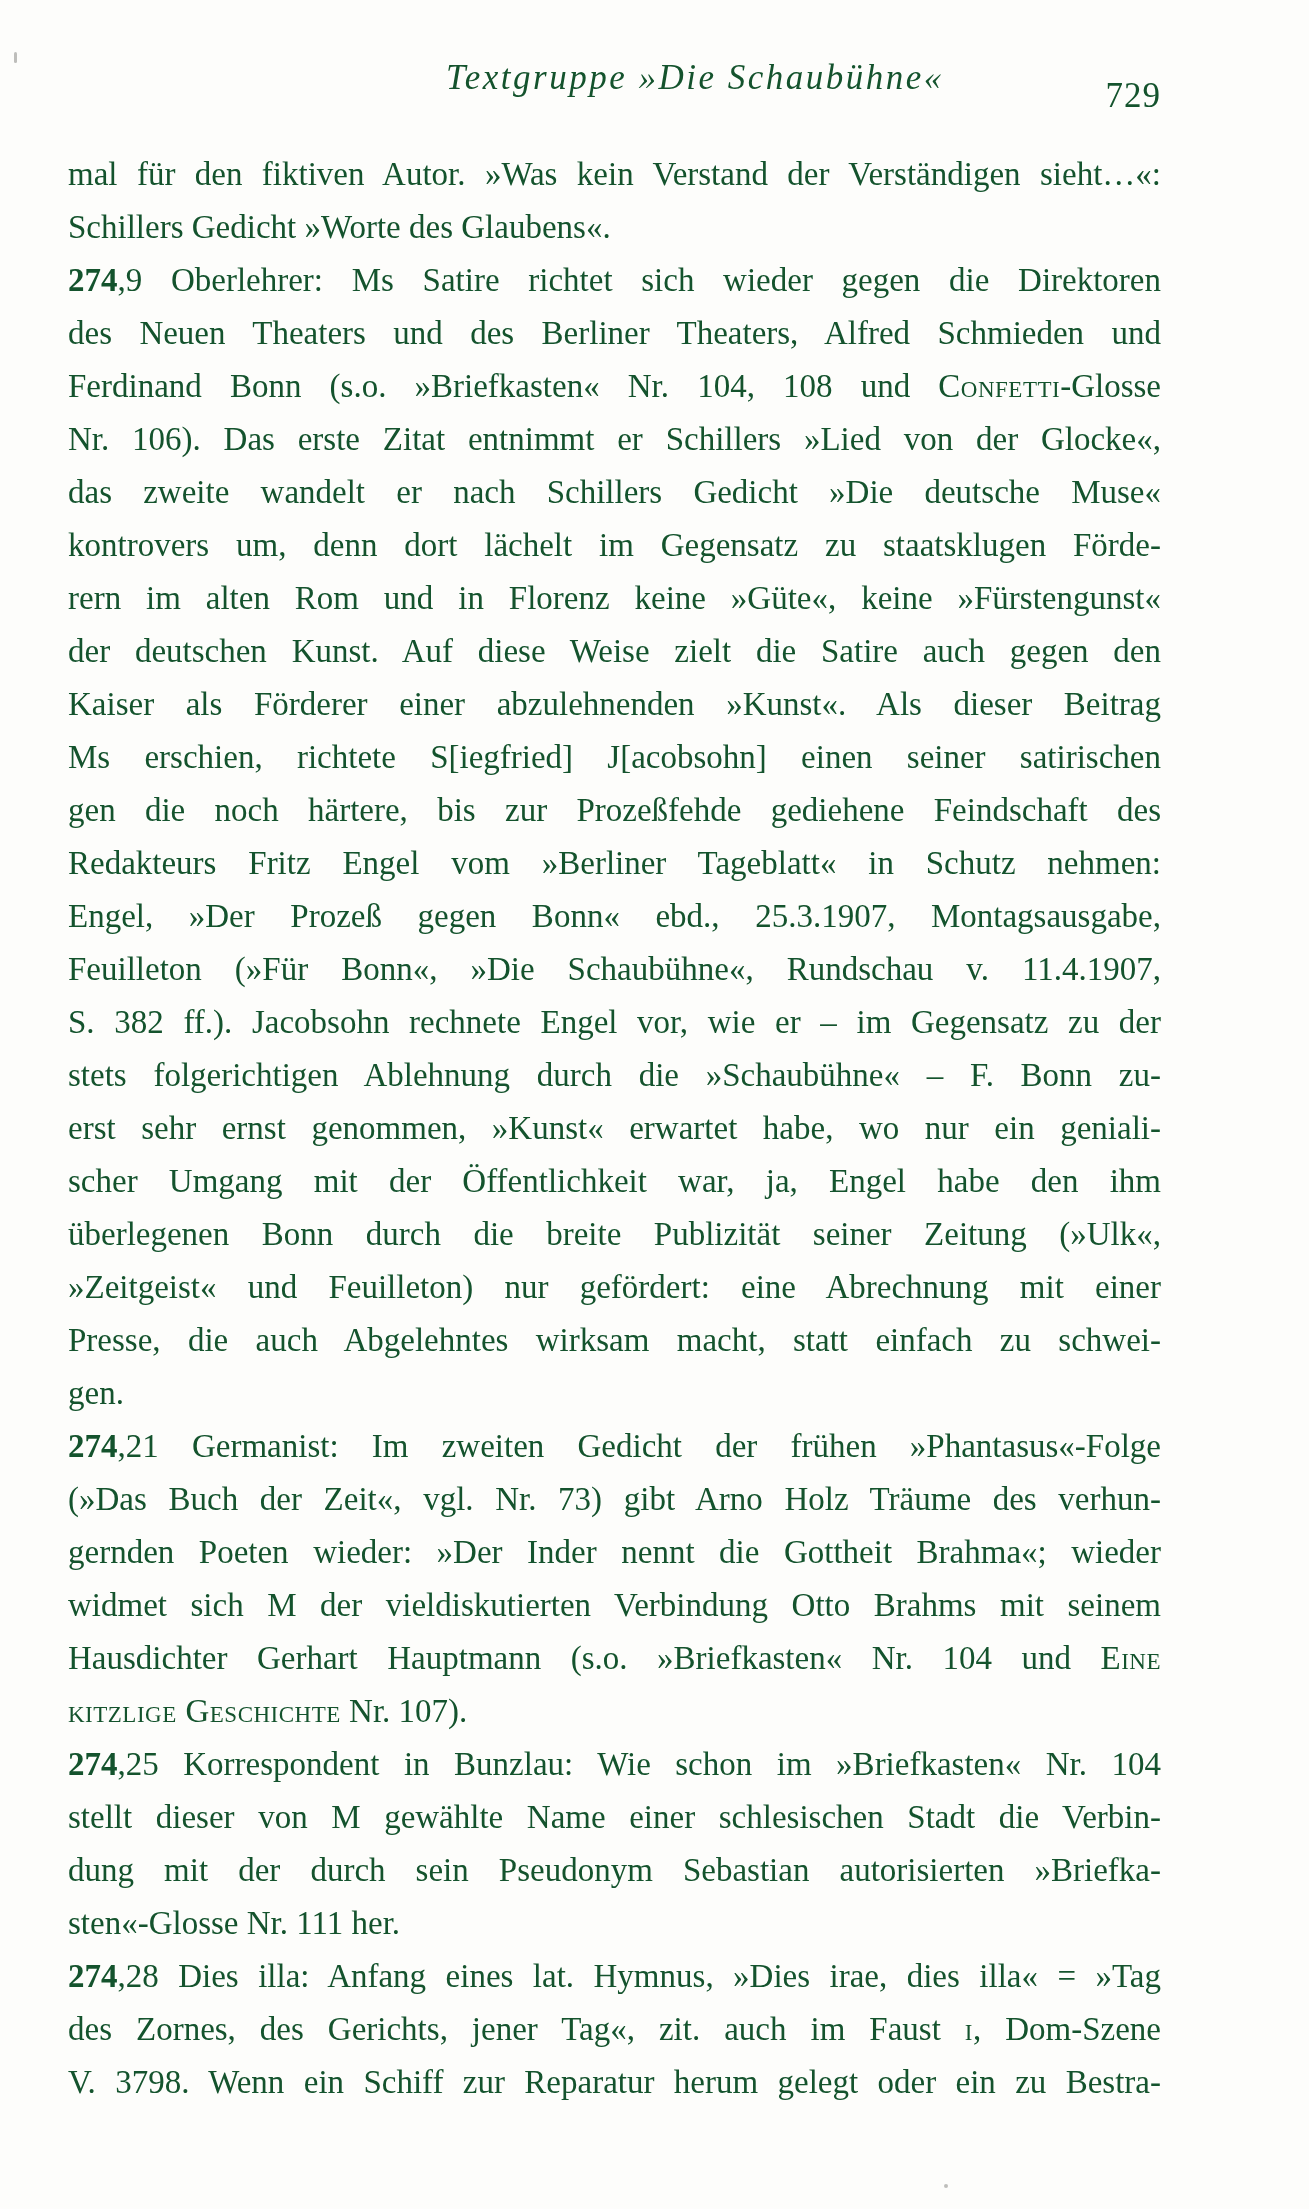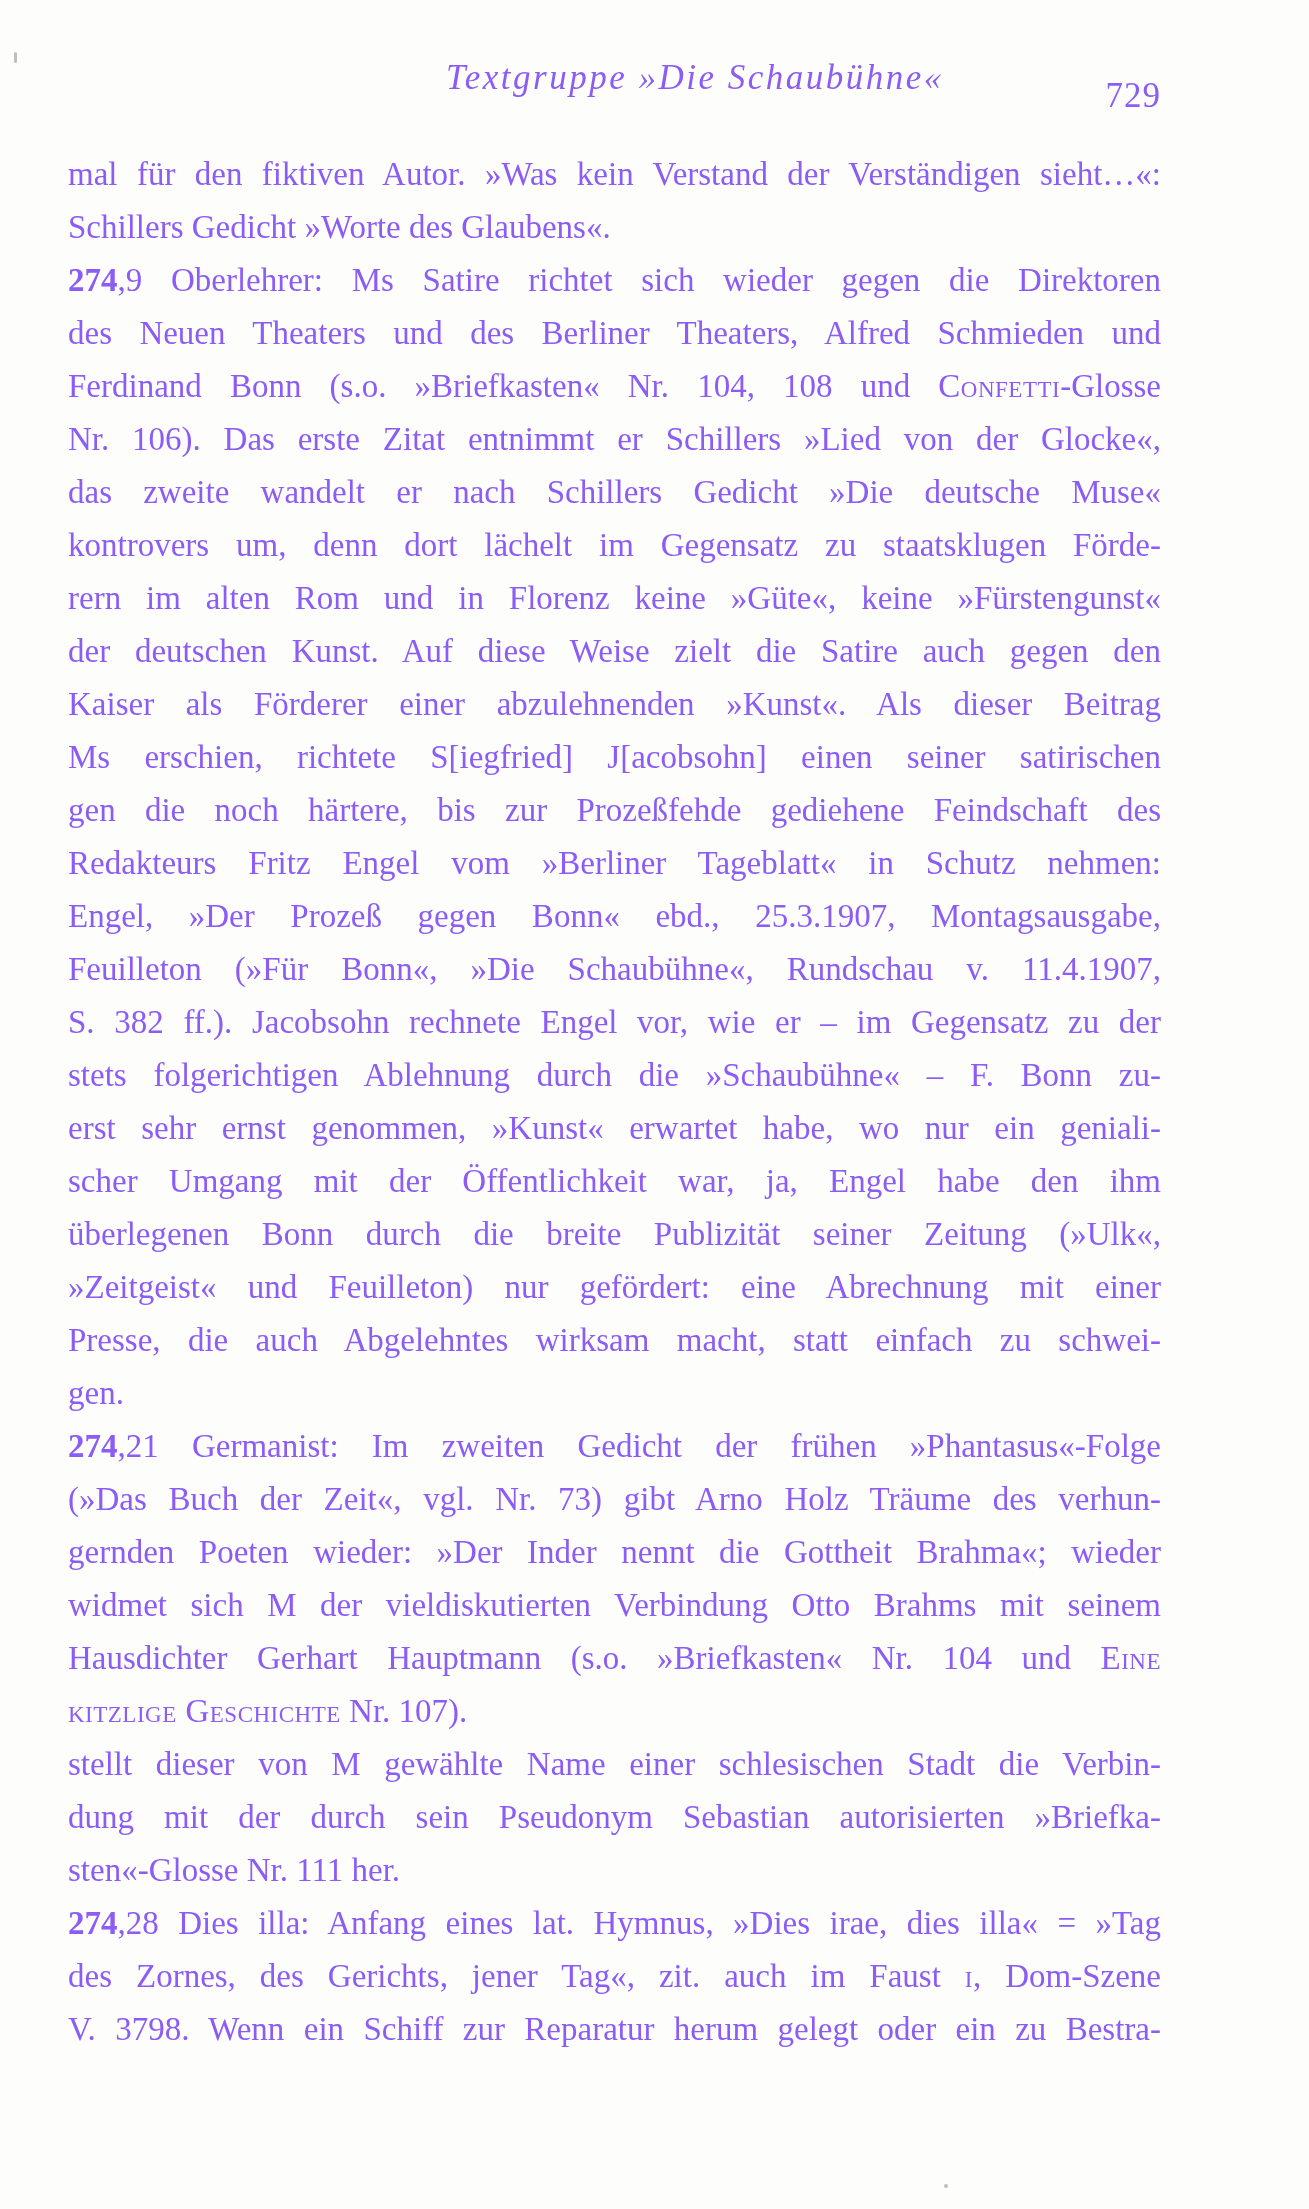--- a/index.html
+++ b/index.html
@@ -5,21 +5,21 @@
   html, body { margin: 0; padding: 0; }
   body {
     width: 1309px; height: 2209px;
     background: #fbfbf9;
     font-family: "Liberation Serif", "DejaVu Serif", serif;
   }
   .page {
     position: relative;
     width: 1309px; height: 2209px;
     background: #fdfdfb;
-    color: #8b5cf6;
+    color: #14532d;
     overflow: hidden;
   }
   .header {
     position: absolute;
     left: 68px; top: 58px;
     width: 1093px; height: 53px;
   }
   .running-head {
     position: absolute;
     left: 378px; top: 0;
@@ -107,20 +107,21 @@
       </div>
       <div class="para">
         <div class="line"><span class="seg-b">274</span><span class="seg-p">,21 </span><span class="seg-i">Germanist:</span><span class="seg-p"> Im zweiten Gedicht der frühen »Phantasus«-Folge</span></div>
         <div class="line"><span class="seg-p">(»Das Buch der Zeit«, vgl. Nr. 73) gibt Arno Holz Träume des verhun-</span></div>
         <div class="line"><span class="seg-p">gernden Poeten wieder: »Der Inder nennt die Gottheit Brahma«; wieder</span></div>
         <div class="line"><span class="seg-p">widmet sich M der vieldiskutierten Verbindung Otto Brahms mit seinem</span></div>
         <div class="line"><span class="seg-p">Hausdichter Gerhart Hauptmann (s.o. »Briefkasten« Nr. 104 und </span><span class="seg-sc">Eine</span></div>
         <div class="line no-just"><span class="seg-sc">kitzlige Geschichte</span><span class="seg-p"> Nr. 107).</span></div>
       </div>
       <div class="para">
+        <div class="line"><span class="seg-b">274</span><span class="seg-p">,25 </span><span class="seg-i">Korrespondent in Bunzlau:</span><span class="seg-p"> Wie schon im »Briefkasten« Nr. 104</span></div>
         <div class="line"><span class="seg-p">stellt dieser von M gewählte Name einer schlesischen Stadt die Verbin-</span></div>
         <div class="line"><span class="seg-p">dung mit der durch sein Pseudonym </span><span class="seg-i">Sebastian</span><span class="seg-p"> autorisierten »Briefka-</span></div>
         <div class="line no-just"><span class="seg-p">sten«-Glosse Nr. 111 her.</span></div>
       </div>
       <div class="para">
         <div class="line"><span class="seg-b">274</span><span class="seg-p">,28 </span><span class="seg-i">Dies illa:</span><span class="seg-p"> Anfang eines lat. Hymnus, »Dies irae, dies illa« = »Tag</span></div>
         <div class="line"><span class="seg-p">des Zornes, des Gerichts, jener Tag«, zit. auch im Faust </span><span class="seg-sc">i</span><span class="seg-p">, Dom-Szene</span></div>
         <div class="line"><span class="seg-p">V. 3798. Wenn ein Schiff zur Reparatur herum gelegt oder ein zu Bestra-</span></div>
       </div>
     </div>

